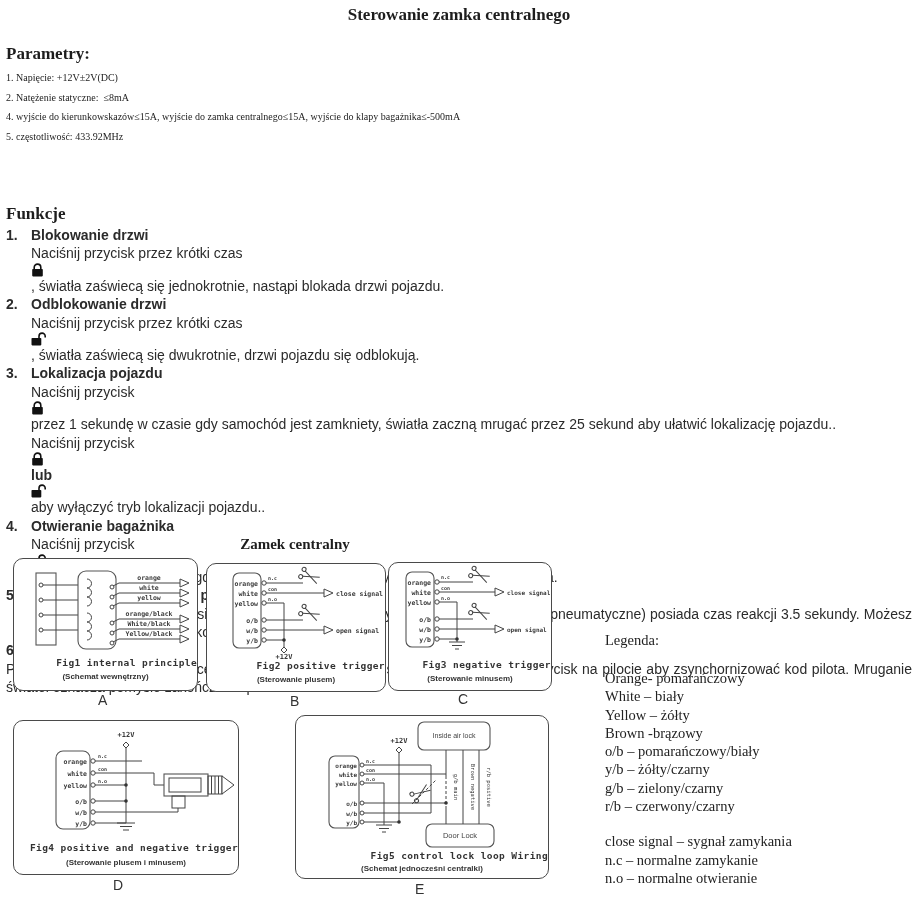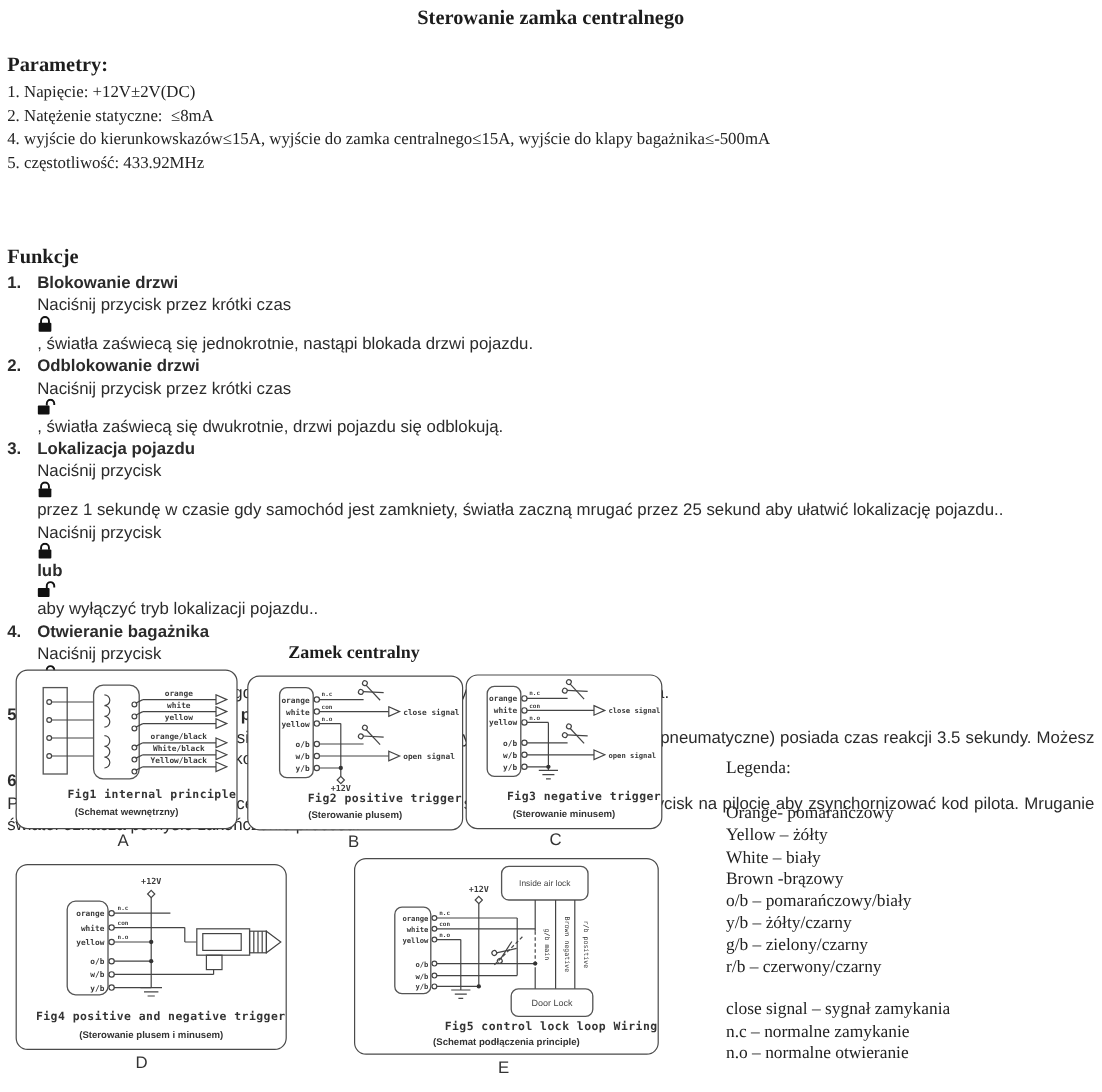--- a/index.html
+++ b/index.html
@@ -3,21 +3,21 @@
 <meta charset="utf-8">
 <style>
   html,body { margin:0; padding:0; background:#fff; }
   .page { position:relative; width:918px; height:910px; background:#ffffff; overflow:hidden;
           font-family:"Liberation Serif", serif; color:#1d1d1d; }
 
   .doc-title { position:absolute; top:5px; left:0; width:918px; text-align:center;
                font-size:17px; font-weight:bold; }
 
   .sec-heading { position:absolute; left:6px; font-size:17px; font-weight:bold; }
-  .param-list { position:absolute; top:68px; left:6px; font-size:14px; line-height:19.5px; color:#222; }
+  .param-list { position:absolute; top:68px; left:6px; font-size:10px; line-height:19.5px; color:#222; }
   .param-item { white-space:pre; }
 
   .func-list { position:absolute; top:226px; left:6px; width:906px;
                font-family:"Liberation Sans", sans-serif; font-size:14px; line-height:18.4px; color:#2b2b2b; }
   .func-row .num { display:inline-block; width:25px; font-weight:bold; }
   .func-row .ftitle { font-weight:bold; }
   .fdesc { margin-left:25px; white-space:nowrap; }
   .fbody-ind { margin-left:25px; text-align:justify; }
   .fbody { text-align:justify; }
   .lock-ico { vertical-align:-2px; }
@@ -338,30 +338,30 @@
       </g>
       <path class="d-stroke dashed" d="M116,88 L140,64"></path>
       <g class="d-stroke" transform="translate(126,76) rotate(-35)">
         <line x1="-8" y1="-3" x2="8" y2="3.5"></line>
           <line x1="-8" y1="3" x2="8" y2="-3.5"></line>
         <circle cx="-9.5" cy="-4" r="2"></circle>
           <circle cx="-9.5" cy="4" r="2"></circle>
       </g>
     </svg>
     <div class="figcap" style="top:134px;">Fig5 control lock loop Wiring</div>
-    <div class="figsub" style="top:148px;">(Schemat podłączenia principle)</div>
+    <div class="figsub" style="top:148px;">(Schemat jednocześni centralki)</div>
   </div>
   <div class="panel-label" style="left:415px; top:881px;">E</div>
 
   <div class="legend">
     <div class="lg-head">Legenda:</div>
     <div>
       <div class="lg-item">Orange- pomarańczowy</div>
+      <div class="lg-item">White – biały</div>
       <div class="lg-item">Yellow – żółty</div>
-      <div class="lg-item">White – biały</div>
       <div class="lg-item">Brown -brązowy</div>
       <div class="lg-item">o/b – pomarańczowy/biały</div>
       <div class="lg-item">y/b – żółty/czarny</div>
       <div class="lg-item">g/b – zielony/czarny</div>
       <div class="lg-item">r/b – czerwony/czarny</div>
     </div>
     <div class="lg-signals">
       <div class="lg-item">close signal – sygnał zamykania</div>
       <div class="lg-item">n.c – normalne zamykanie</div>
       <div class="lg-item">n.o – normalne otwieranie</div>

